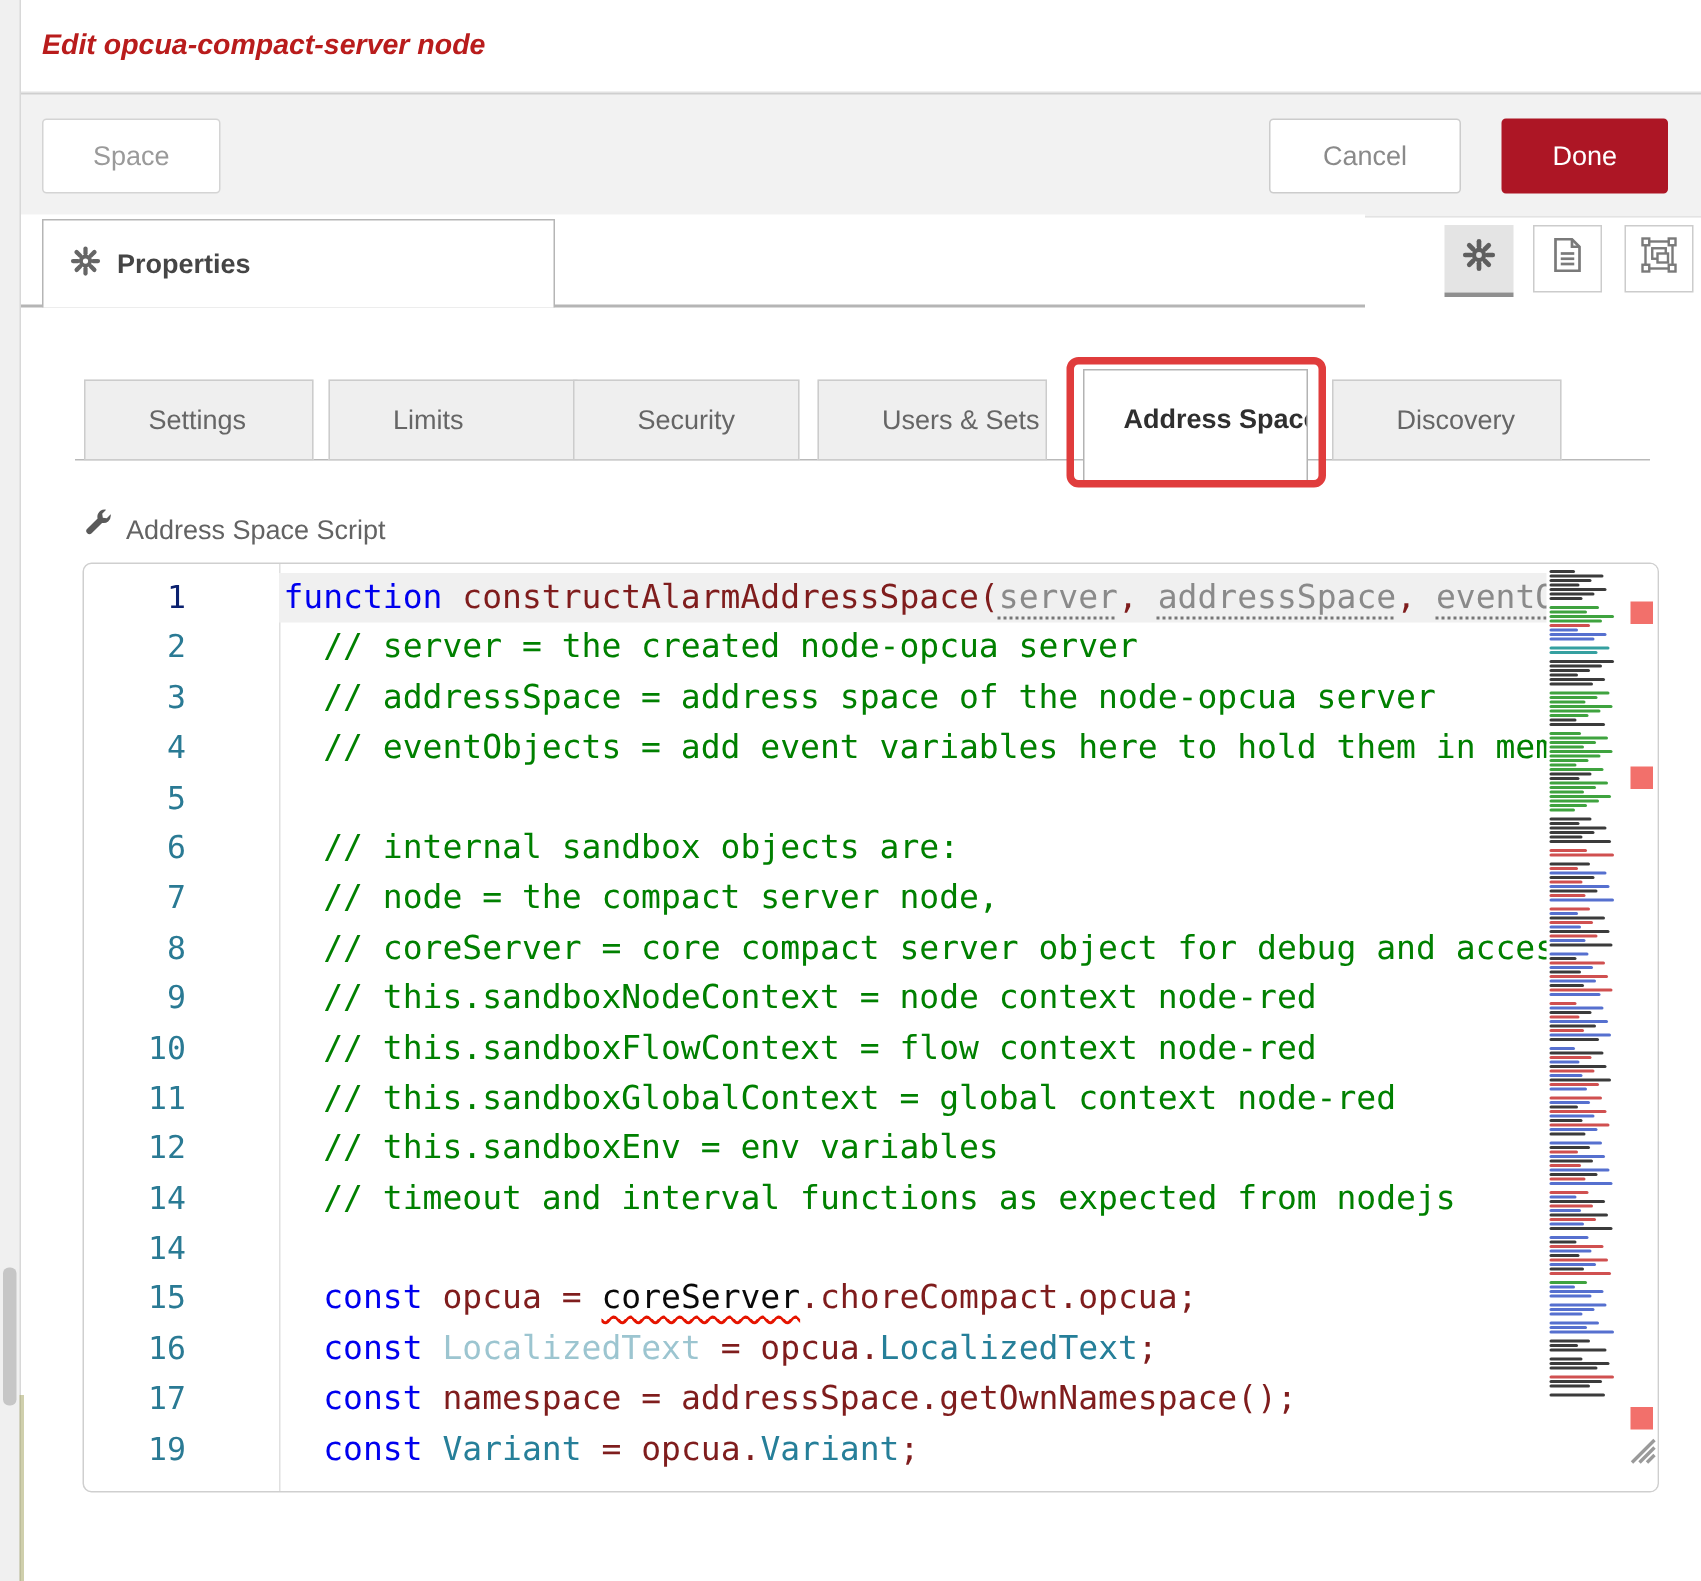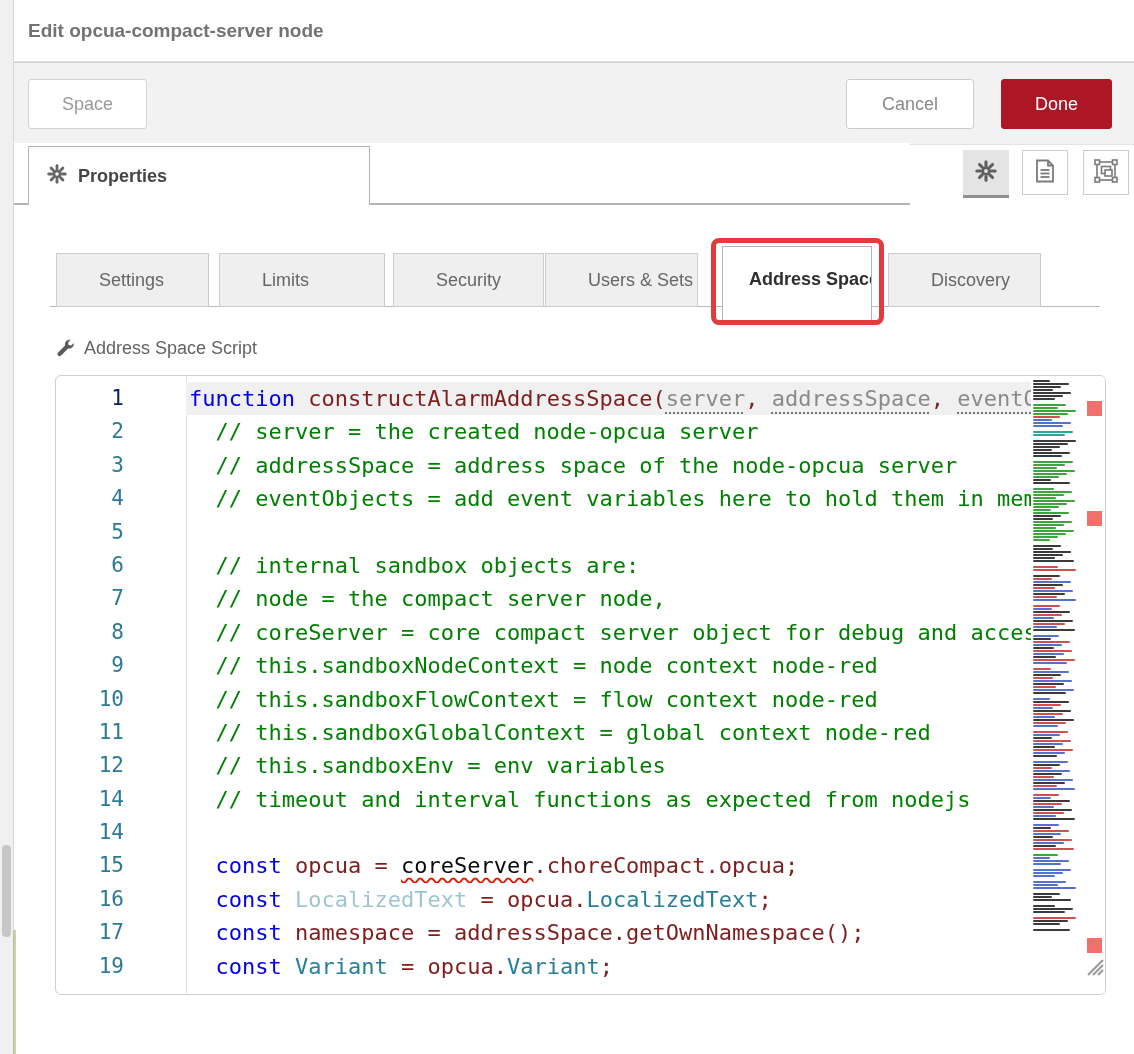--- a/index.html
+++ b/index.html
@@ -6,21 +6,21 @@
   .screen{position:relative;width:1134px;height:1054px;overflow:hidden;background:#fff;
           font-family:"Liberation Sans", sans-serif;}
 
   
   .left-scroll{position:absolute;left:0;top:0;width:13px;height:1054px;background:#f0f0f0;border-right:1px solid #d8d8d8;}
   .left-thumb{position:absolute;left:2px;top:845px;width:9px;height:92px;background:#c6c6c6;border-radius:4px;}
   .left-accent{position:absolute;left:13px;top:930px;width:3px;height:124px;background:rgba(168,168,104,.55);}
 
   
   .hdr{position:absolute;left:14px;top:0;width:1120px;height:61px;background:#fff;border-bottom:1px solid #e2e2e2;}
-  .hdr-title{position:absolute;left:14px;top:0;line-height:61px;font-size:19px;font-weight:bold;color:#737373;}
+  .hdr-title{position:absolute;left:14px;top:0;line-height:61px;font-size:19px;font-weight:bold;color:#b91c1c;font-style:italic;}
 
   
   .toolbar{position:absolute;left:14px;top:62px;width:1120px;height:81px;background:#f2f2f2;border-top:1px solid #cfcfcf;border-bottom:1px solid #e3e3e3;}
   .btn{position:absolute;top:16px;height:50px;box-sizing:border-box;border-radius:3px;font-size:18px;
        display:flex;align-items:center;justify-content:center;cursor:pointer;}
   .btn-delete{left:14px;width:119px;background:#fff;border:1px solid #d4d4d4;color:#9a9a9a;}
   .btn-cancel{left:832px;width:128px;background:#fff;border:1px solid #ccc;color:#8a8a8a;}
   .btn-done{left:987px;width:111px;background:#AD1625;border:1px solid #AD1625;color:#fff;}
 
   
@@ -33,30 +33,30 @@
   .ib-gear{left:949px;background:#e4e4e4;}
   .ib-gear-underline{position:absolute;left:949px;top:52px;width:46px;height:3px;background:#8f8f8f;}
   .ib-doc{left:1008px;background:#fff;border:1px solid #ccc;}
   .ib-frame{left:1069px;background:#fff;border:1px solid #ccc;}
 
   
   .tabbar-border{position:absolute;left:50px;top:306px;width:1050px;height:1px;background:#b9b9b9;}
   .tab{position:absolute;top:253px;height:54px;box-sizing:border-box;background:#efefef;border:1px solid #ccc;
        color:#666;font-size:18px;display:flex;align-items:center;overflow:hidden;white-space:nowrap;cursor:pointer;z-index:1;}
   .tab .tlbl{padding-left:42px;}
-  .t1{left:56px;width:153px}.t2{left:219px;width:166px}.t3{left:393px;width:151px}
+  .t1{left:56px;width:153px}.t2{left:219px;width:166px}.t3{left:382px;width:151px}
   .t4{left:545px;width:153px}.t5{left:722px;width:150px}.t6{left:888px;width:153px}
   .tab.active{top:246px;height:76px;background:#fff;border:1px solid #b3b3b3;border-bottom:none;
               color:#2f2f2f;font-weight:bold;z-index:3;align-items:flex-start;}
   .tab.active .tlbl{padding-left:26px;padding-top:22px;}
   .annotation-box{position:absolute;left:711px;top:238px;width:173px;height:87px;box-sizing:border-box;
                   border:5px solid #e03c3c;border-radius:8px;z-index:5;pointer-events:none;}
 
   
-  .section-label{position:absolute;left:55px;top:338px;display:flex;align-items:flex-start;gap:8px;color:#636363;font-size:18px;}
+  .section-label{position:absolute;left:55px;top:338px;display:flex;align-items:flex-end;gap:8px;color:#636363;font-size:18px;}
 
   
   .editor{position:absolute;left:55px;top:375px;width:1051px;height:620px;box-sizing:border-box;
           border:1px solid #cfcfcf;border-radius:6px;background:#fff;overflow:hidden;}
   .gutter-sep{position:absolute;left:130px;top:0;width:1px;height:100%;background:#e0e0e0;}
   .code-lines{position:absolute;left:0;top:6px;width:100%;}
   .crow{display:flex;height:33.4px;align-items:flex-start;}
   .lnum{width:130px;box-sizing:border-box;text-align:right;padding-right:62px;color:#2a7a94;
         font-family:"DejaVu Sans Mono", monospace;font-size:21px;line-height:33.4px;flex:none;}
   .crow.current .lnum{color:#0b216f;}

